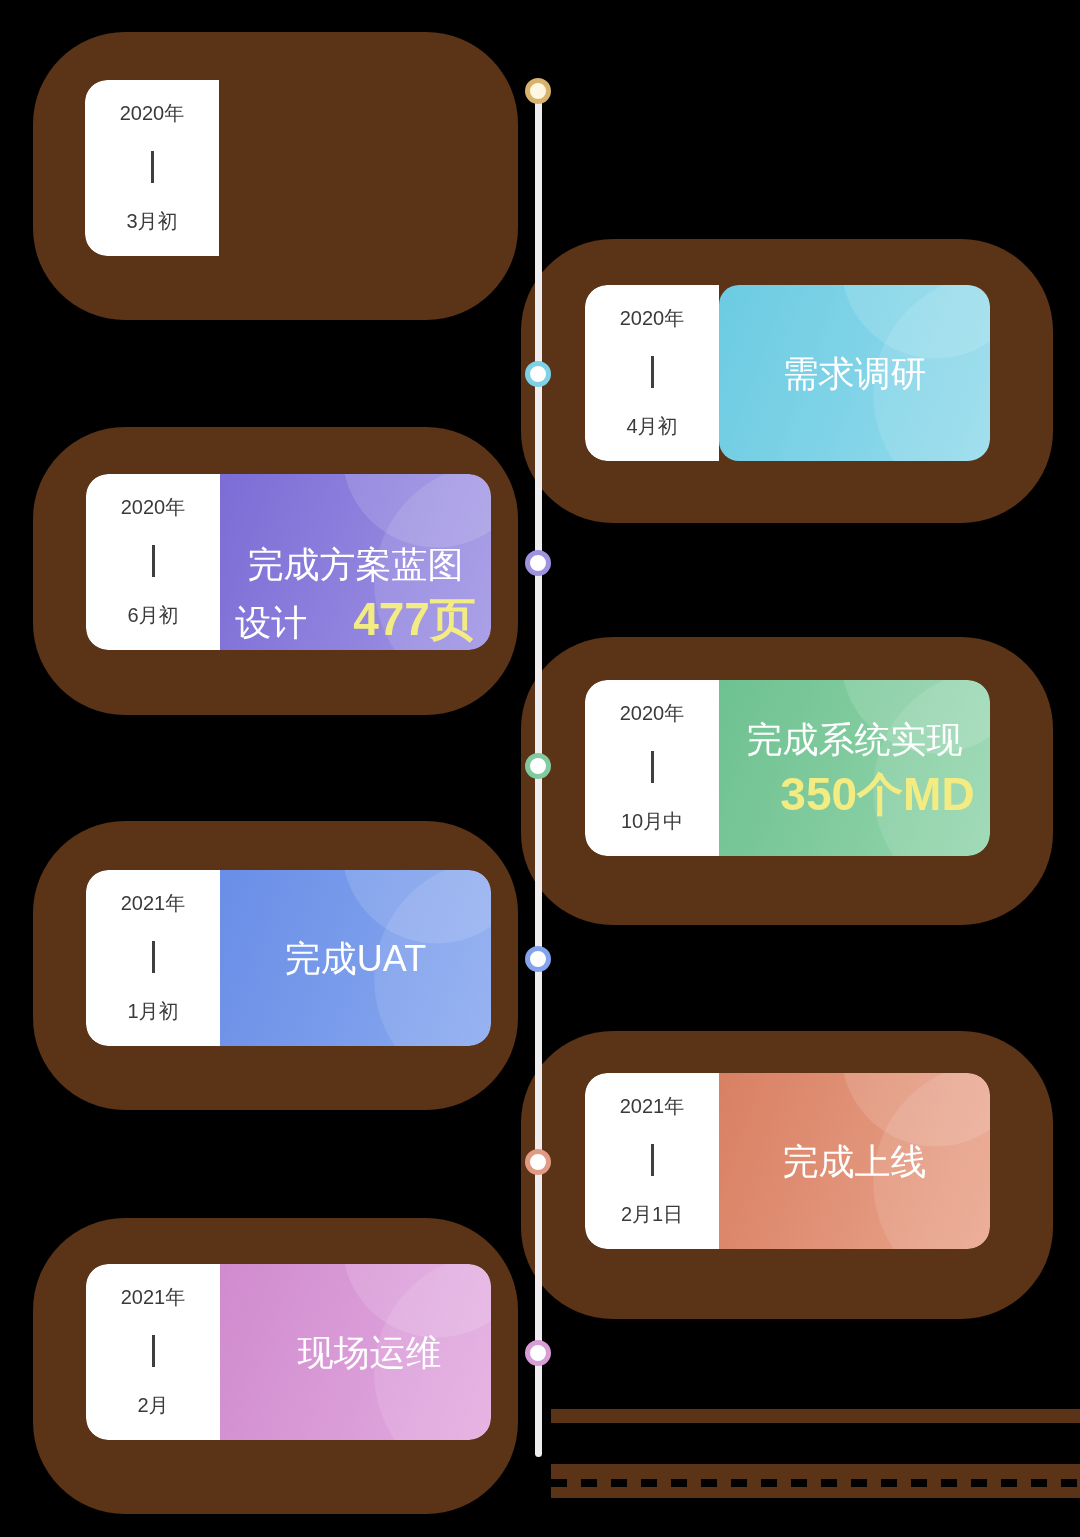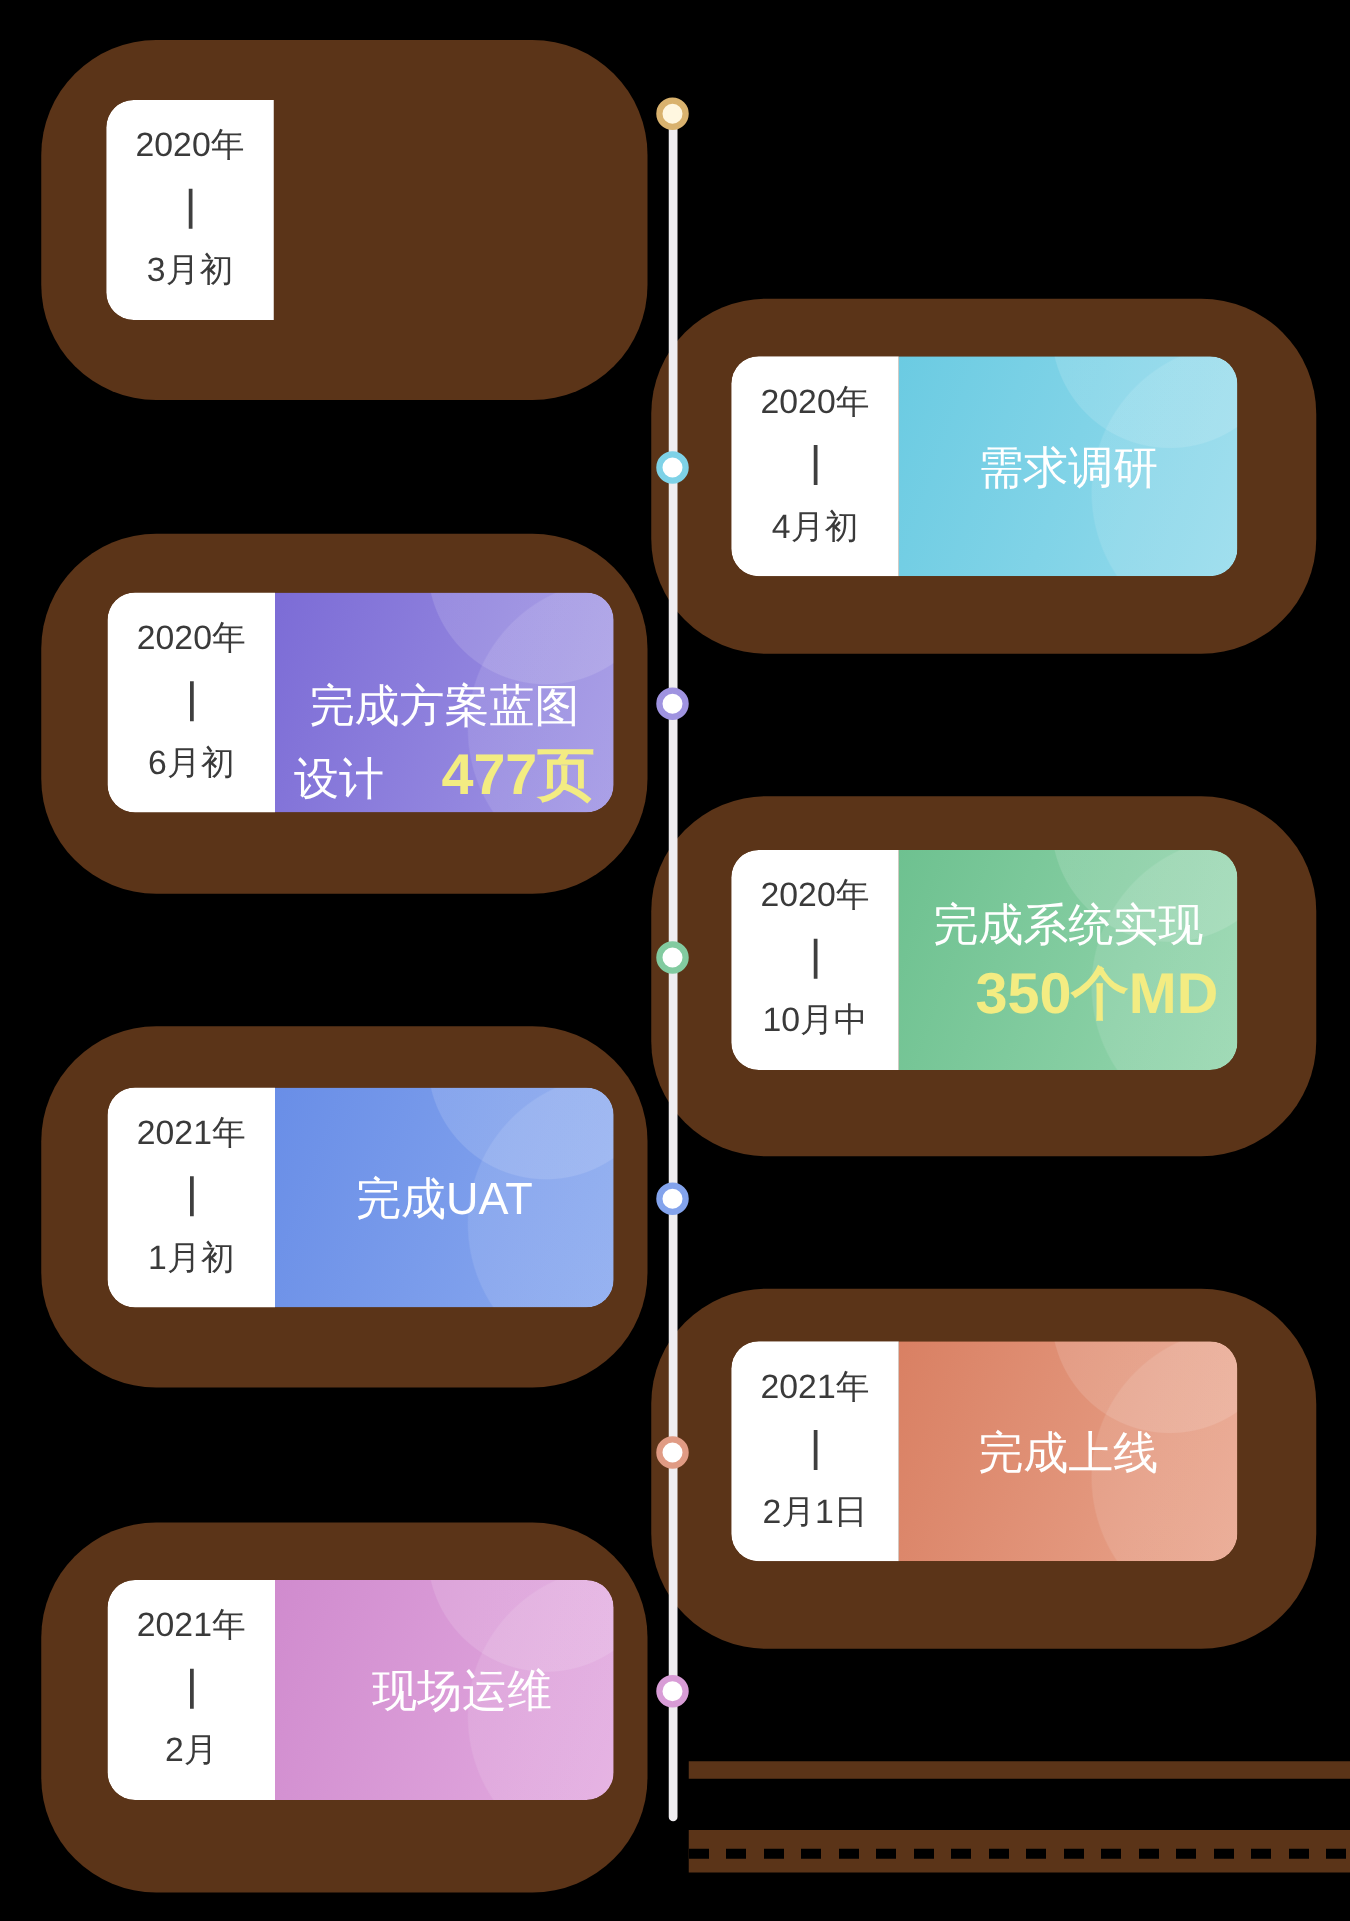--- a/index.html
+++ b/index.html
@@ -68,21 +68,21 @@
     background: #fff;
     border-radius: 22px 0 0 22px;
     display: flex;
     flex-direction: column;
     align-items: center;
     justify-content: space-between;
     padding: 22px 0 24px 0;
     box-sizing: border-box;
   }
   .date-year, .date-day {
-    font-size: 27px;
+    font-size: 20px;
     color: #3a3a3a;
     line-height: 1.1;
     white-space: nowrap;
   }
   .date-divider {
     width: 3px; height: 32px;
     background: #3f3f3f;
   }
   .panel {
     flex: 1;
@@ -151,21 +151,21 @@
       <div class="date-day">3月初</div>
     </div>
   </div>
 
   <div class="card c1">
     <div class="date-panel">
       <div class="date-year">2020年</div>
       <div class="date-divider"></div>
       <div class="date-day">4月初</div>
     </div>
-    <div class="panel" style="background: radial-gradient(95px at 80% -12%, rgba(255, 255, 255, 0.13) 99%, transparent 100%), radial-gradient(120px at 101% 62%, rgba(255, 255, 255, 0.11) 99%, transparent 100%), linear-gradient(110deg, rgb(107, 203, 226) 0%, rgb(149, 219, 236) 100%);">
+    <div class="panel" style="background: radial-gradient(95px at 80% -12%, rgba(255, 255, 255, 0.13) 99%, transparent 100%), radial-gradient(120px at 101% 62%, rgba(255, 255, 255, 0.11) 99%, transparent 100%), linear-gradient(110deg, rgb(107, 203, 226) 0%, rgb(149, 219, 236) 100%); border-radius: 20px;">
       <div class="mline"><span>需求调研</span></div>
     </div>
   </div>
 
   <div class="card c2">
     <div class="date-panel">
       <div class="date-year">2020年</div>
       <div class="date-divider"></div>
       <div class="date-day">6月初</div>
     </div>

